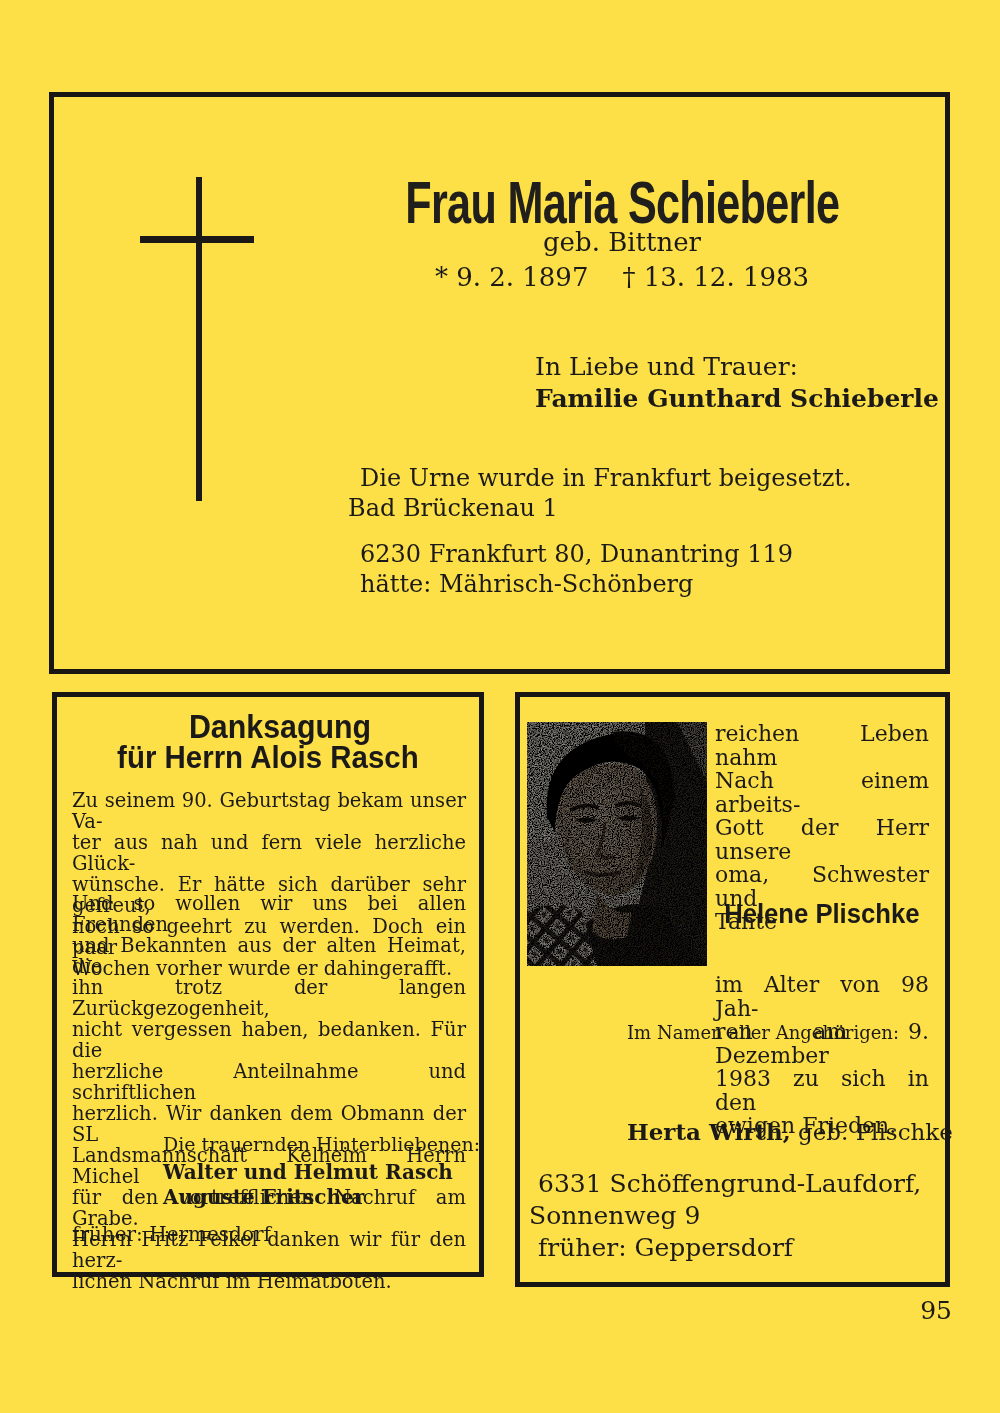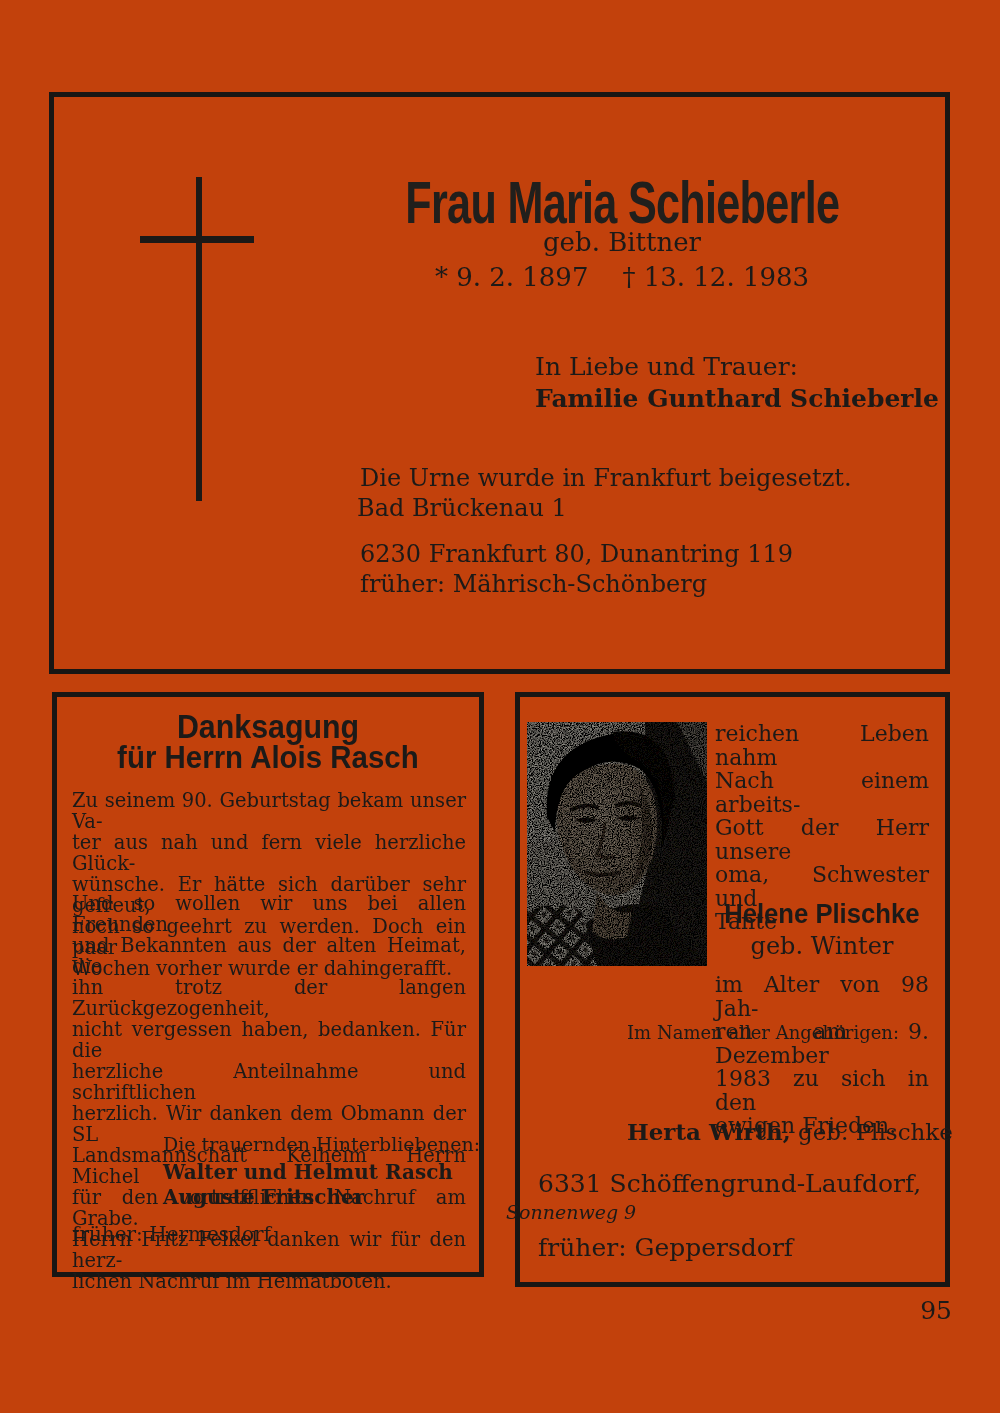--- a/index.html
+++ b/index.html
@@ -5,21 +5,21 @@
   html,body{margin:0;padding:0;}
   body{
     background:#efede9;
     font-family:"DejaVu Serif","Liberation Serif",serif;
     color:#1c1a18;
   }
   .page{
     position:relative;
     width:1000px;height:1413px;
     margin:0 auto;
-    background:#c2410c;
+    background:#fde047;
     overflow:hidden;
   }
   .abs{position:absolute;}
   .box{
     position:absolute;
     border:5px solid #181614;
     background:transparent;
   }
   .serif{font-family:"DejaVu Serif","Liberation Serif",serif;}
   .sans{font-family:"Liberation Sans","DejaVu Sans",sans-serif;font-weight:bold;}
@@ -56,28 +56,28 @@
   <div class="abs center serif" style="left:172px;top:227px;width:900px;font-size:26px;">geb. Bittner</div>
 
   <div class="abs center serif" style="left:172px;top:262px;width:900px;font-size:26px;">
     <span>* 9. 2. 1897</span><span style="display:inline-block;width:34px;"></span><span>† 13. 12. 1983</span>
   </div>
 
   <div class="abs serif" style="left:535px;top:352px;font-size:25px;">In Liebe und Trauer:</div>
   <div class="abs serif b" style="left:535px;top:384px;font-size:25px;">Familie Gunthard Schieberle</div>
 
   <div class="abs serif" style="left:360px;top:464px;font-size:24px;">Die Urne wurde in Frankfurt beigesetzt.</div>
-  <div class="abs serif" style="left:357px;top:494px;font-size:24px;">Bad Brückenau 1</div>
+  <div class="abs serif" style="left:348px;top:494px;font-size:24px;">Bad Brückenau 1</div>
 
   <div class="abs serif" style="left:360px;top:540px;font-size:24px;">6230 Frankfurt 80, Dunantring 119</div>
-  <div class="abs serif" style="left:360px;top:570px;font-size:24px;">früher: Mährisch-Schönberg</div>
+  <div class="abs serif" style="left:360px;top:570px;font-size:24px;">hätte: Mährisch-Schönberg</div>
 
   <div class="box" style="left:52px;top:692px;width:422px;height:575px;"></div>
 
-  <div class="abs center" style="left:52px;top:710px;width:432px;">
+  <div class="abs center" style="left:64px;top:710px;width:432px;">
     <span class="sans condensed2" style="font-size:33px;line-height:1;">Danksagung</span>
   </div>
   <div class="abs center" style="left:52px;top:741px;width:432px;">
     <span class="sans condensed2" style="font-size:32px;line-height:1;">für Herrn Alois Rasch</span>
   </div>
 
   <div class="abs serif para jlines" style="left:72px;top:790px;width:394px;">
       <div>Zu seinem 90. Geburtstag bekam unser Va-</div>
       <div>ter aus nah und fern viele herzliche Glück-</div>
       <div>wünsche. Er hätte sich darüber sehr gefreut,</div>
@@ -163,33 +163,32 @@
       <div>reichen Leben nahm</div>
       <div>Nach einem arbeits-</div>
       <div>Gott der Herr unsere</div>
       <div>oma, Schwester und</div>
       <div>Tante</div>
     </div>
 
   <div class="abs center" style="left:715px;top:901px;width:214px;">
     <span class="sans" style="font-size:27px;line-height:1;display:inline-block;transform:scaleX(0.95);transform-origin:50% 50%;white-space:nowrap;">Helene Plischke</span>
   </div>
-  <div class="abs center serif" style="left:715px;top:932px;width:214px;font-size:24px;">geb. Winter</div>
 
   <div class="abs serif rcol jlines" style="left:715px;top:973px;width:214px;">
       <div>im Alter von 98 Jah-</div>
       <div>ren am 9. Dezember</div>
       <div>1983 zu sich in den</div>
       <div>ewigen Frieden.</div>
     </div>
 
   <div class="abs serif" style="left:627px;top:1022px;font-size:18px;">Im Namen aller Angehörigen:</div>
   <div class="abs serif" style="left:627px;top:1118px;font-size:23px;">
     <span class="b">Herta Wirth,</span><span> geb. Plischke</span>
   </div>
 
   <div class="abs serif" style="left:538px;top:1169px;font-size:25px;">6331 Schöffengrund-Laufdorf,</div>
-  <div class="abs serif" style="left:506px;top:1201px;font-size:19px;font-style:italic;">Sonnenweg 9</div>
+  <div class="abs serif" style="left:529px;top:1201px;font-size:25px;">Sonnenweg 9</div>
   <div class="abs serif" style="left:538px;top:1233px;font-size:25px;text-align:right;">früher: Geppersdorf</div>
 
   <div class="abs serif" style="left:880px;top:1296px;width:72px;font-size:25px;text-align:right;">95</div>
 
 </div>
 
 </body></html>

